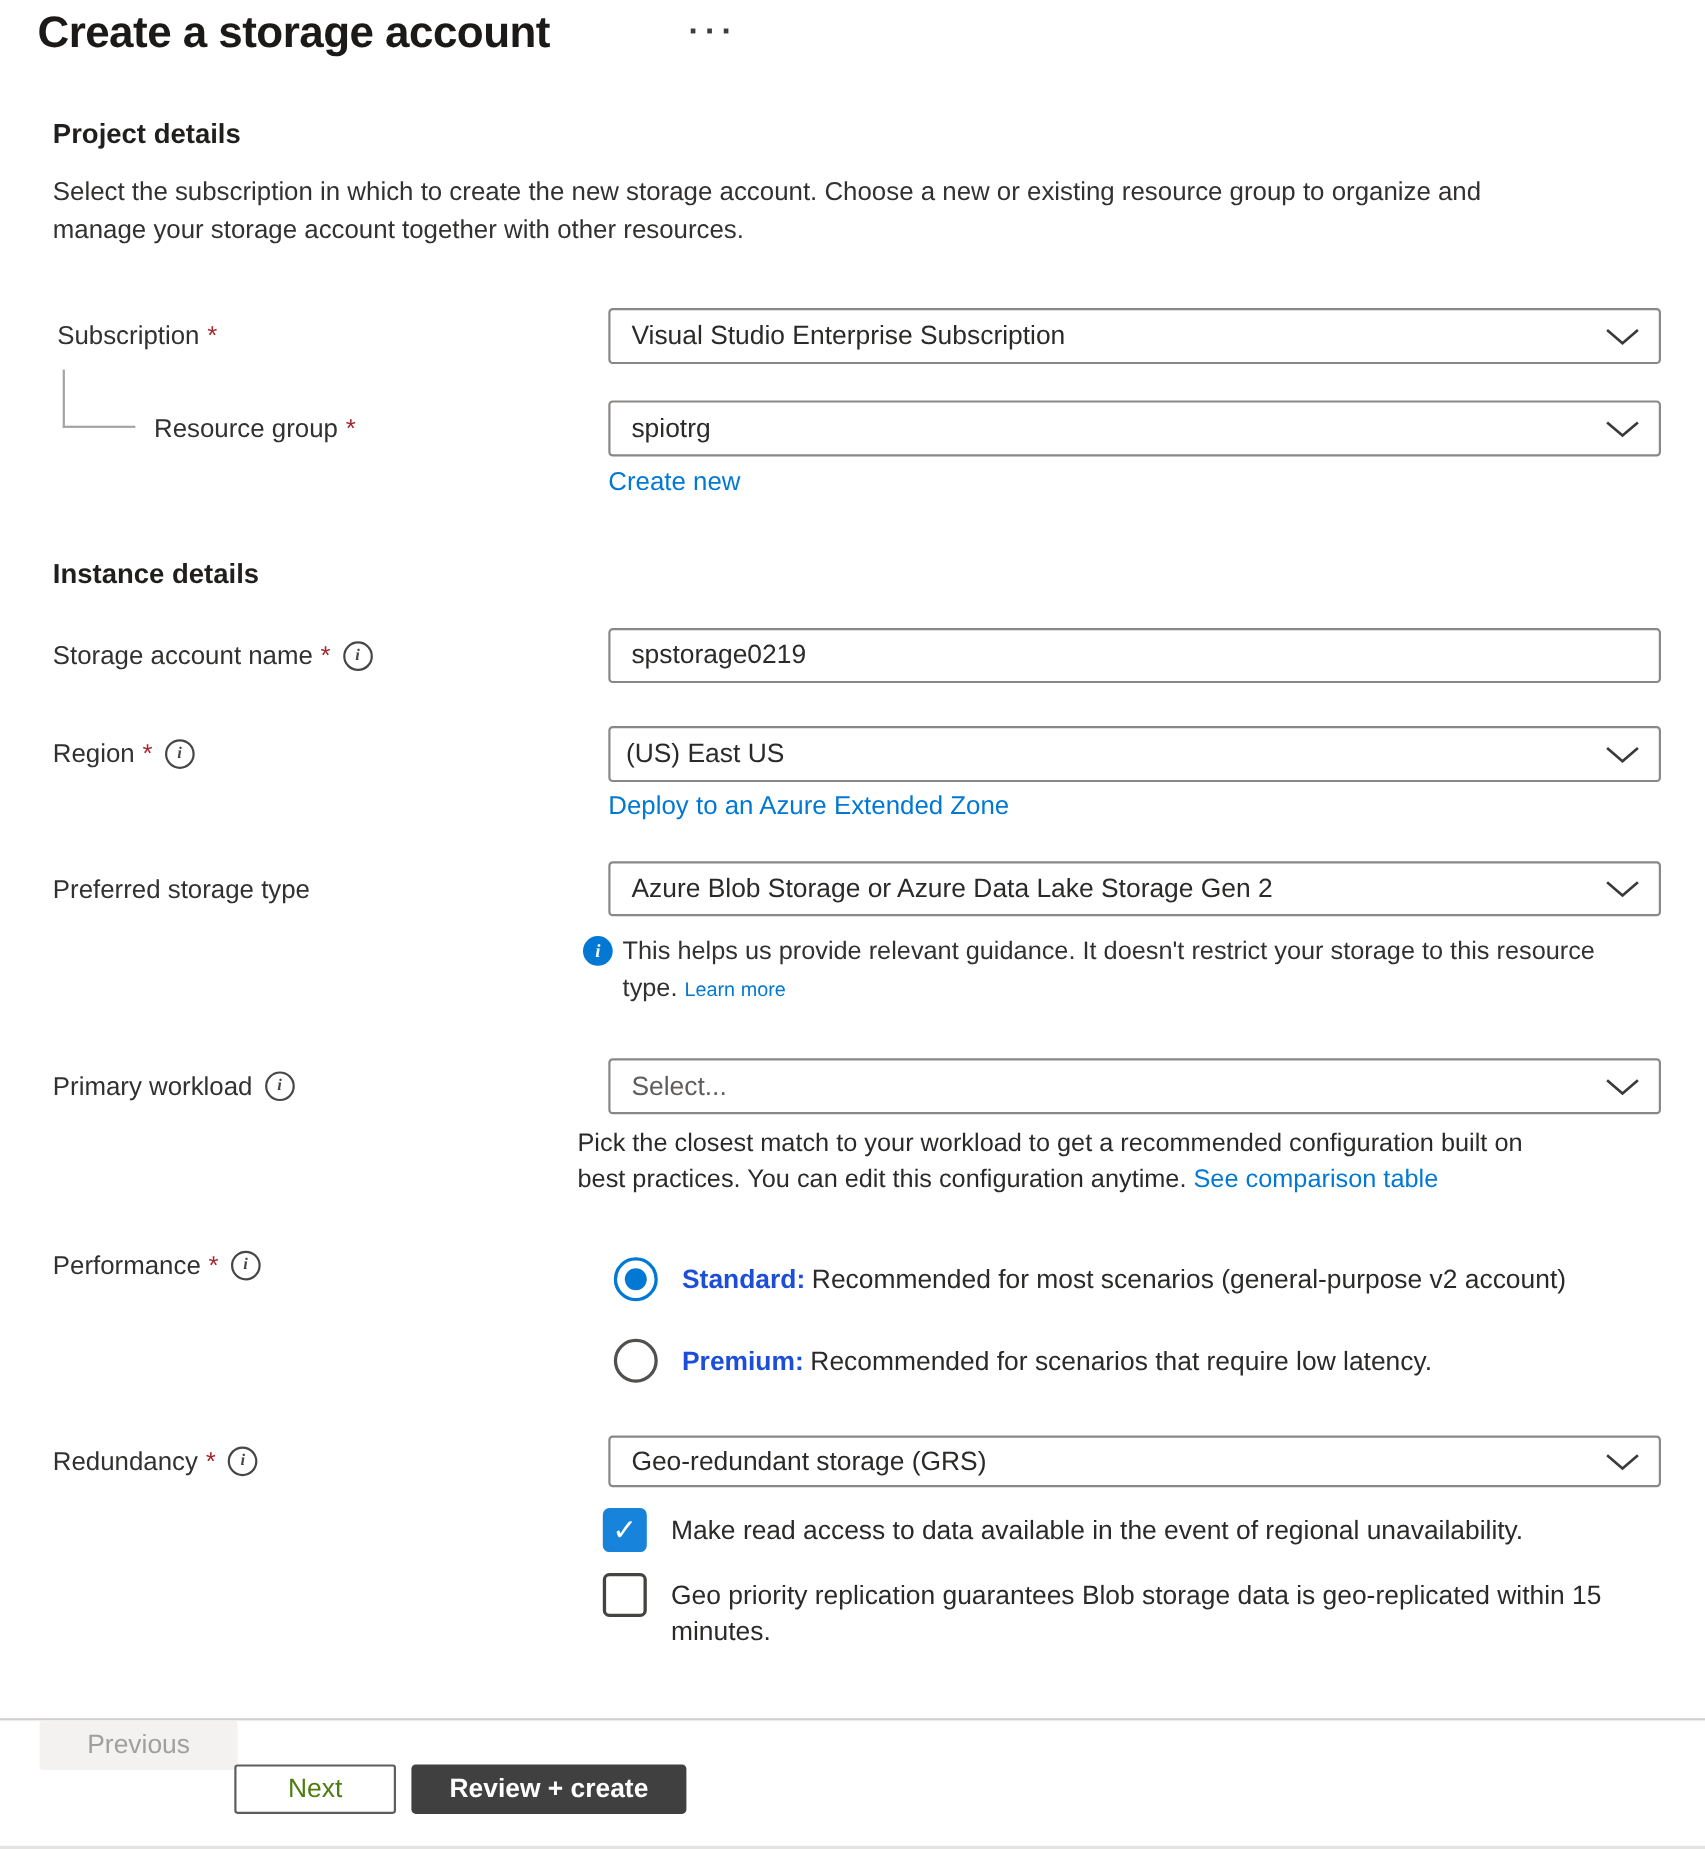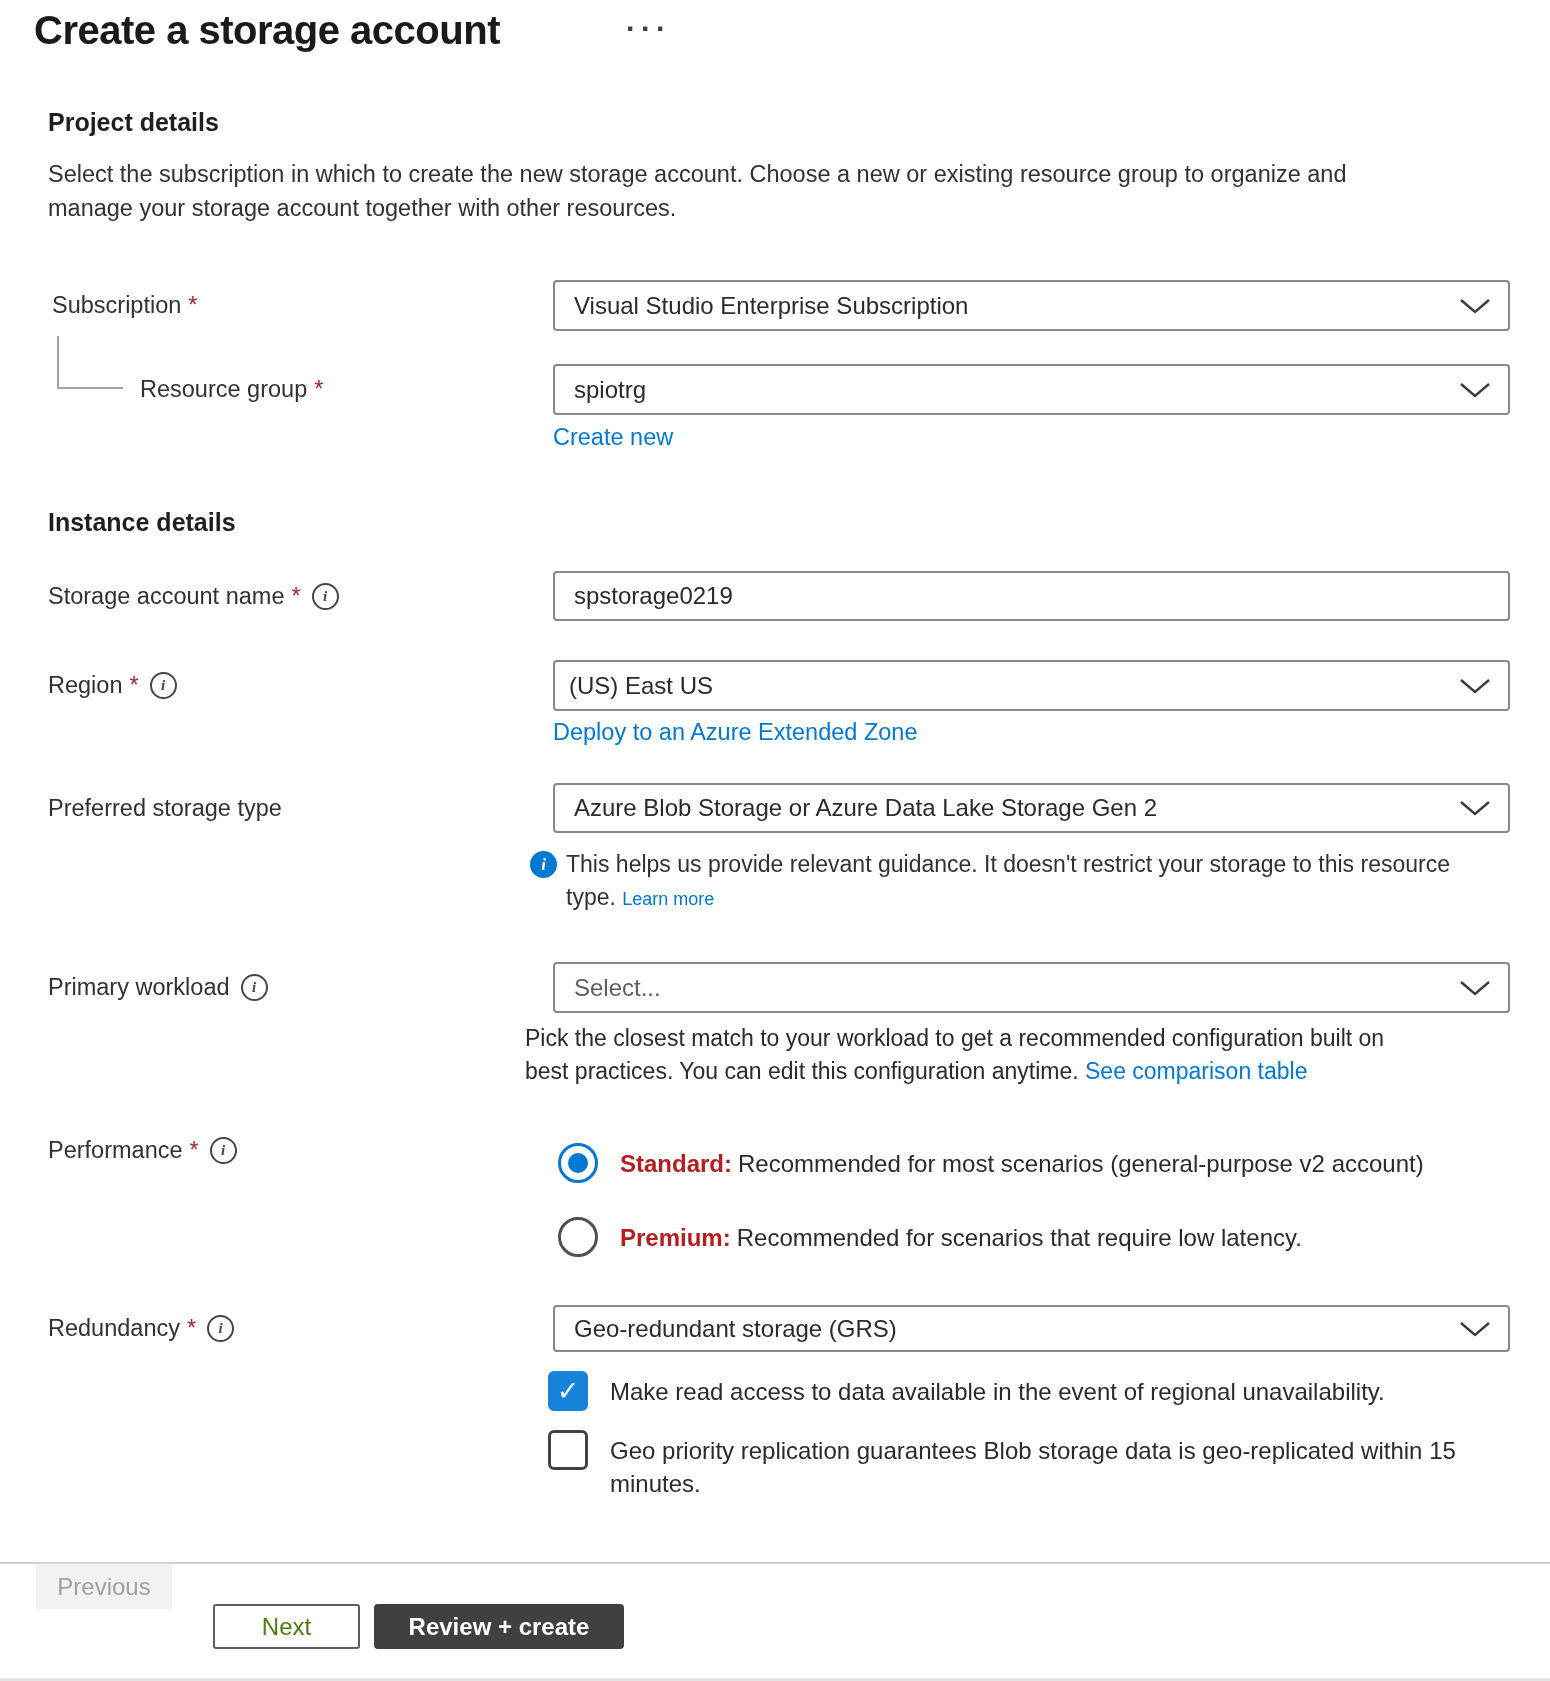--- a/index.html
+++ b/index.html
@@ -49,21 +49,21 @@
   .radio.selected::after{
     content:"";position:absolute;inset:7px;border-radius:50%;background:#0078d4;
   }
   .checkbox{
     box-sizing:border-box;width:40px;height:40px;border-radius:6px;border:3px solid #45433f;
     background:#fff;display:flex;align-items:center;justify-content:center;
     font-size:27px;font-weight:700;color:transparent;flex:0 0 auto;
   }
   .checkbox.checked{background:#1783da;border-color:#1783da;color:#ffffff;}
   .option-text{font-size:24px;color:#2b2a29;line-height:33px;}
-  .option-text b{color:#b91c1c;text-align:center;}
+  .option-text b{color:#1d4ed8;text-align:center;}
   .option-desc{margin-left:6px;}
   
   .footer-divider{background:#d2d0ce;height:2px;width:1550px;}
   .bottom-strip{background:#e4e3e2;height:3px;width:1550px;}
   button{font-family:"Liberation Sans","DejaVu Sans",sans-serif;font-size:24px;cursor:pointer;}
   .btn-previous{background:#f3f2f1;border:none;color:#a19f9d;border-radius:3px;}
   .btn-next{background:#ffffff;border:2px solid #605e5c;color:#4d7c0f;border-radius:3px;}
   .btn-primary{background:#404040;border:none;color:#ffffff;font-weight:700;border-radius:4px;}
 </style>
 </head>
@@ -191,17 +191,17 @@
   <span class="option-text" style="margin-left:22px;margin-top:4px;width:880px;">Make read access to data available in the event of regional unavailability.</span>
 </div>
 
 <div class="abs" style="left:548px;top:1430px;display:flex;align-items:flex-start;">
   <span class="checkbox">✓</span>
   <span class="option-text" style="margin-left:22px;margin-top:4px;width:875px;">Geo priority replication guarantees Blob storage data is geo-replicated within 15 minutes.</span>
 </div>
 
 <div class="abs footer-divider" style="left:0;top:1562px;"></div>
 
-<button class="abs btn-previous" style="left:36px;top:1564px;width:136px;height:45px;">Previous</button>
+<button class="abs btn-previous" style="left:36px;top:1564px;width:180px;height:45px;">Previous</button>
 <button class="abs btn-next" style="left:213px;top:1604px;width:147px;height:45px;">Next</button>
 <button class="abs btn-primary" style="left:374px;top:1604px;width:250px;height:45px;">Review + create</button>
 
 <div class="abs bottom-strip" style="left:0;top:1678px;"></div>
 
 </body></html>

